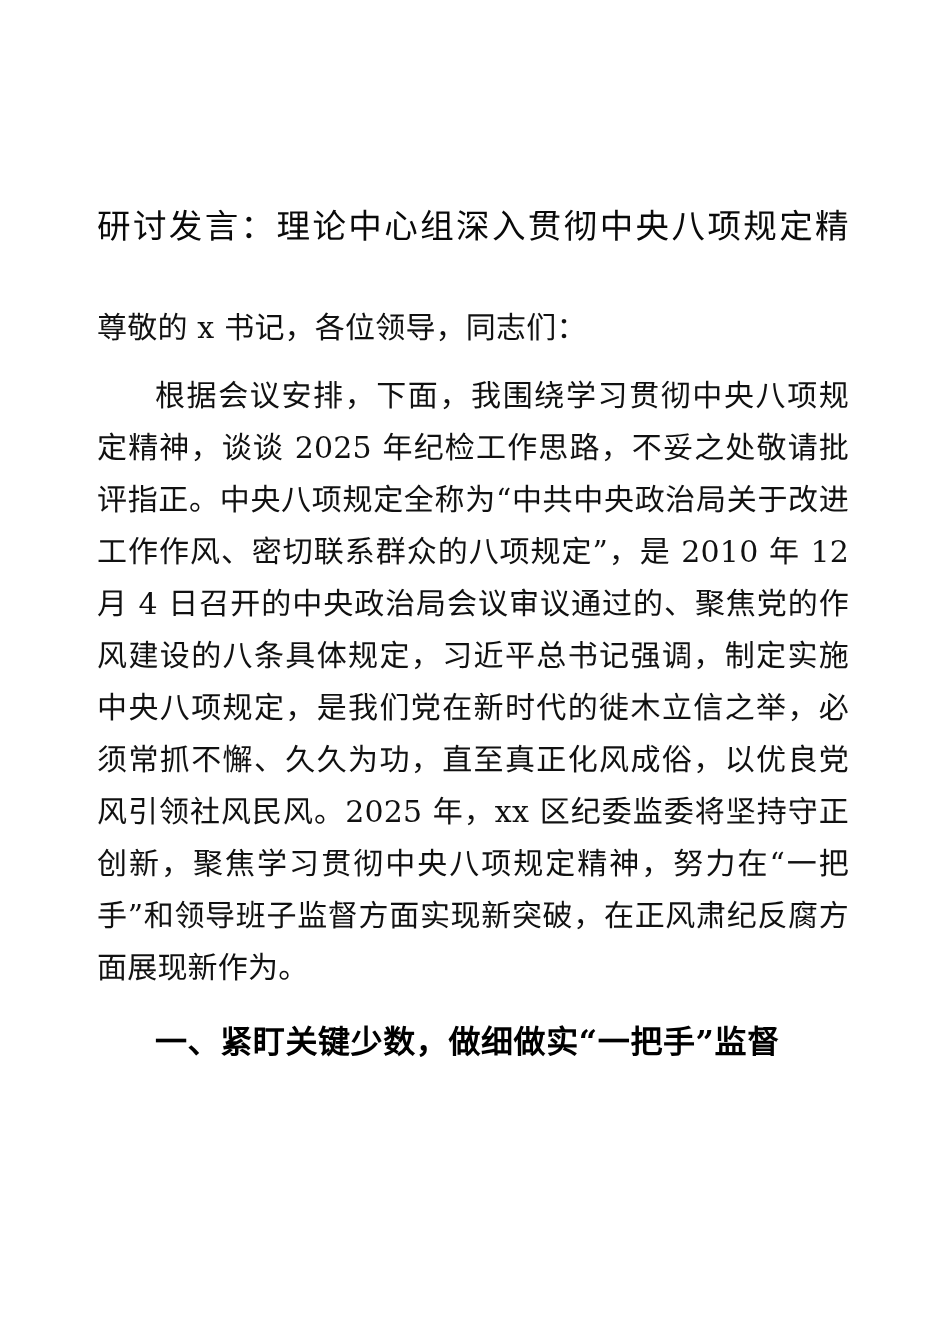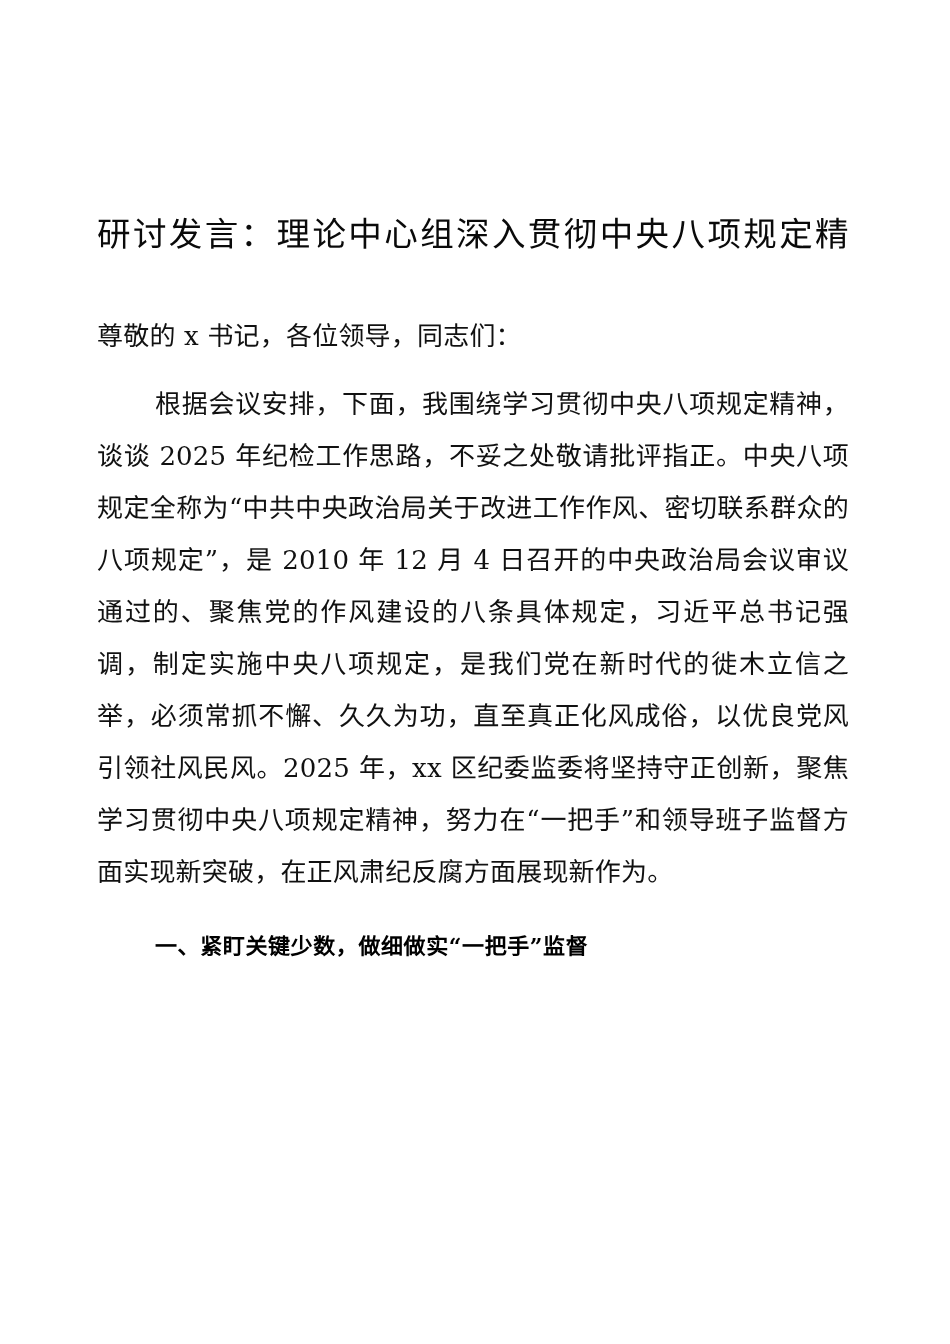--- a/index.html
+++ b/index.html
@@ -20,21 +20,21 @@
     position: relative;
     width: 950px;
     height: 1344px;
     background: #ffffff;
     box-sizing: border-box;
   }
 
   .content {
     position: absolute;
     left: 97px;
-    top: 8px;
+    top: 0;
     width: 752px;
   }
 
   
   .doc-title {
     font-family: "Liberation Sans", "DejaVu Sans", sans-serif;
     font-size: 33.5px;
     font-weight: 400;
     line-height: 62px;
     text-align: center;
@@ -57,42 +57,42 @@
     padding-top: 28px;
   }
 
   
   .body-block {
     margin-top: 44px;
   }
 
   p.para {
     font-family: "DejaVu Serif", "Liberation Serif", serif;
-    font-size: 26px;
+    font-size: 30px;
     line-height: 52px;
     margin: 0;
     color: #111111;
     text-align: justify;
     text-justify: inter-ideograph;
     letter-spacing: 0.2px;
     font-weight: 400;
   }
 
   p.para.indent {
     text-indent: 58px;
   }
 
   p.salutation {
     text-indent: 0;
   }
 
   
   p.section-heading {
     font-family: "DejaVu Serif", "Liberation Serif", serif;
-    font-size: 22px;
+    font-size: 32px;
     line-height: 52px;
     font-weight: 700;
     text-indent: 58px;
     margin: 0;
     padding-top: 22px;
     padding-bottom: 6px;
     color: #000000;
     text-align: left;
     letter-spacing: 0.6px;
   }

